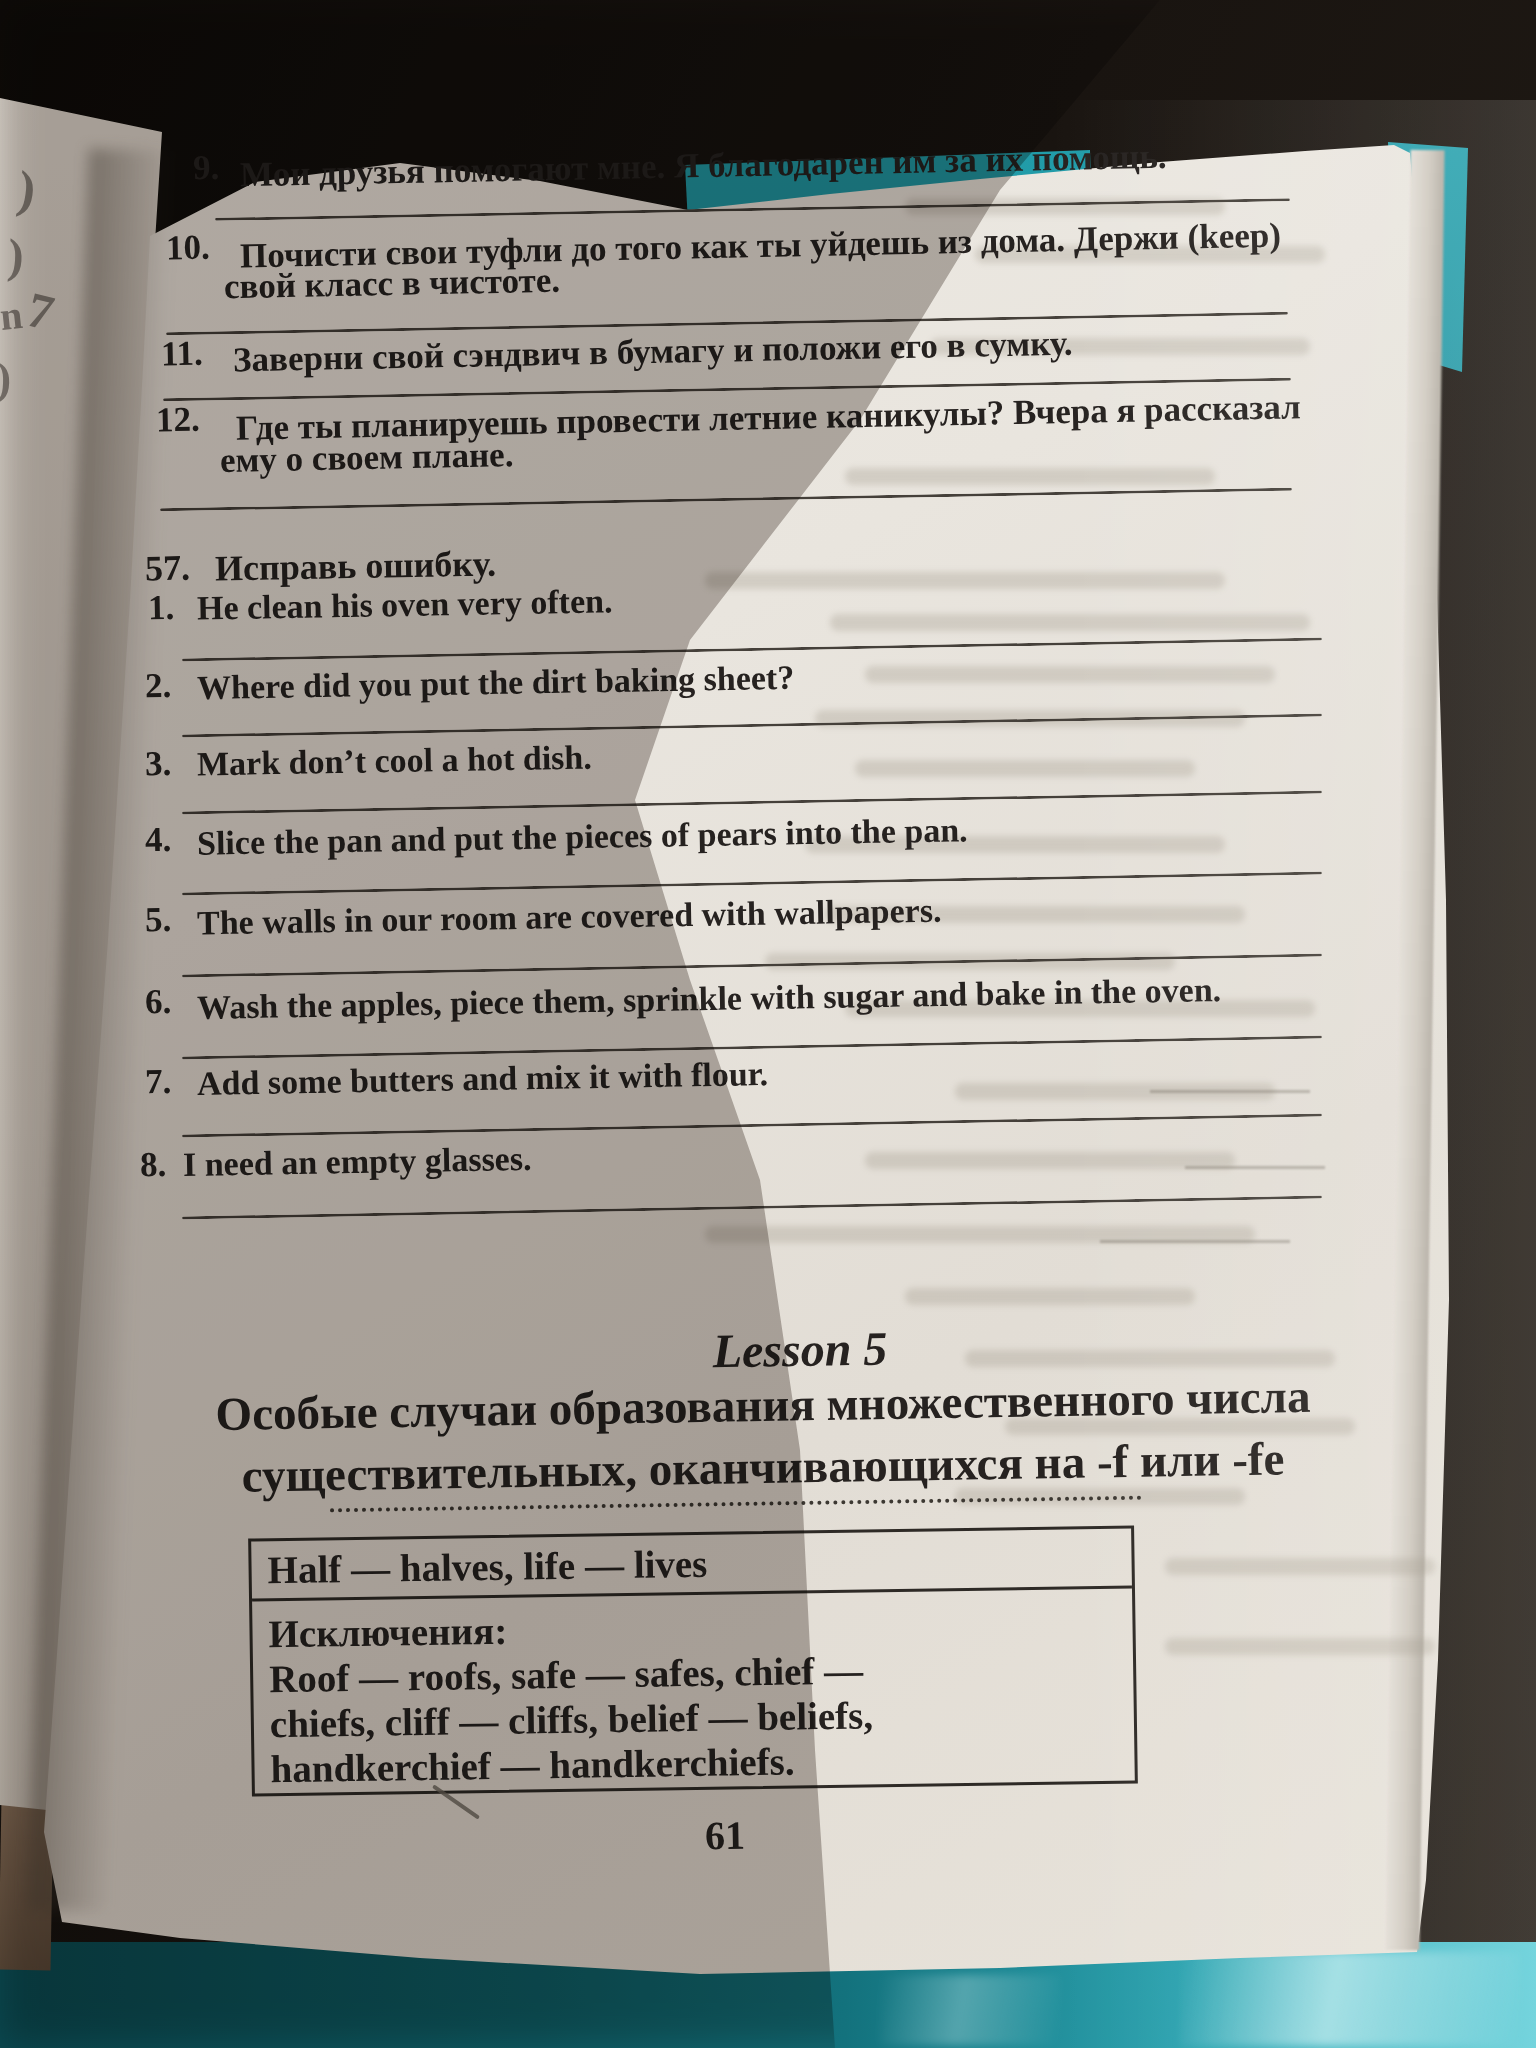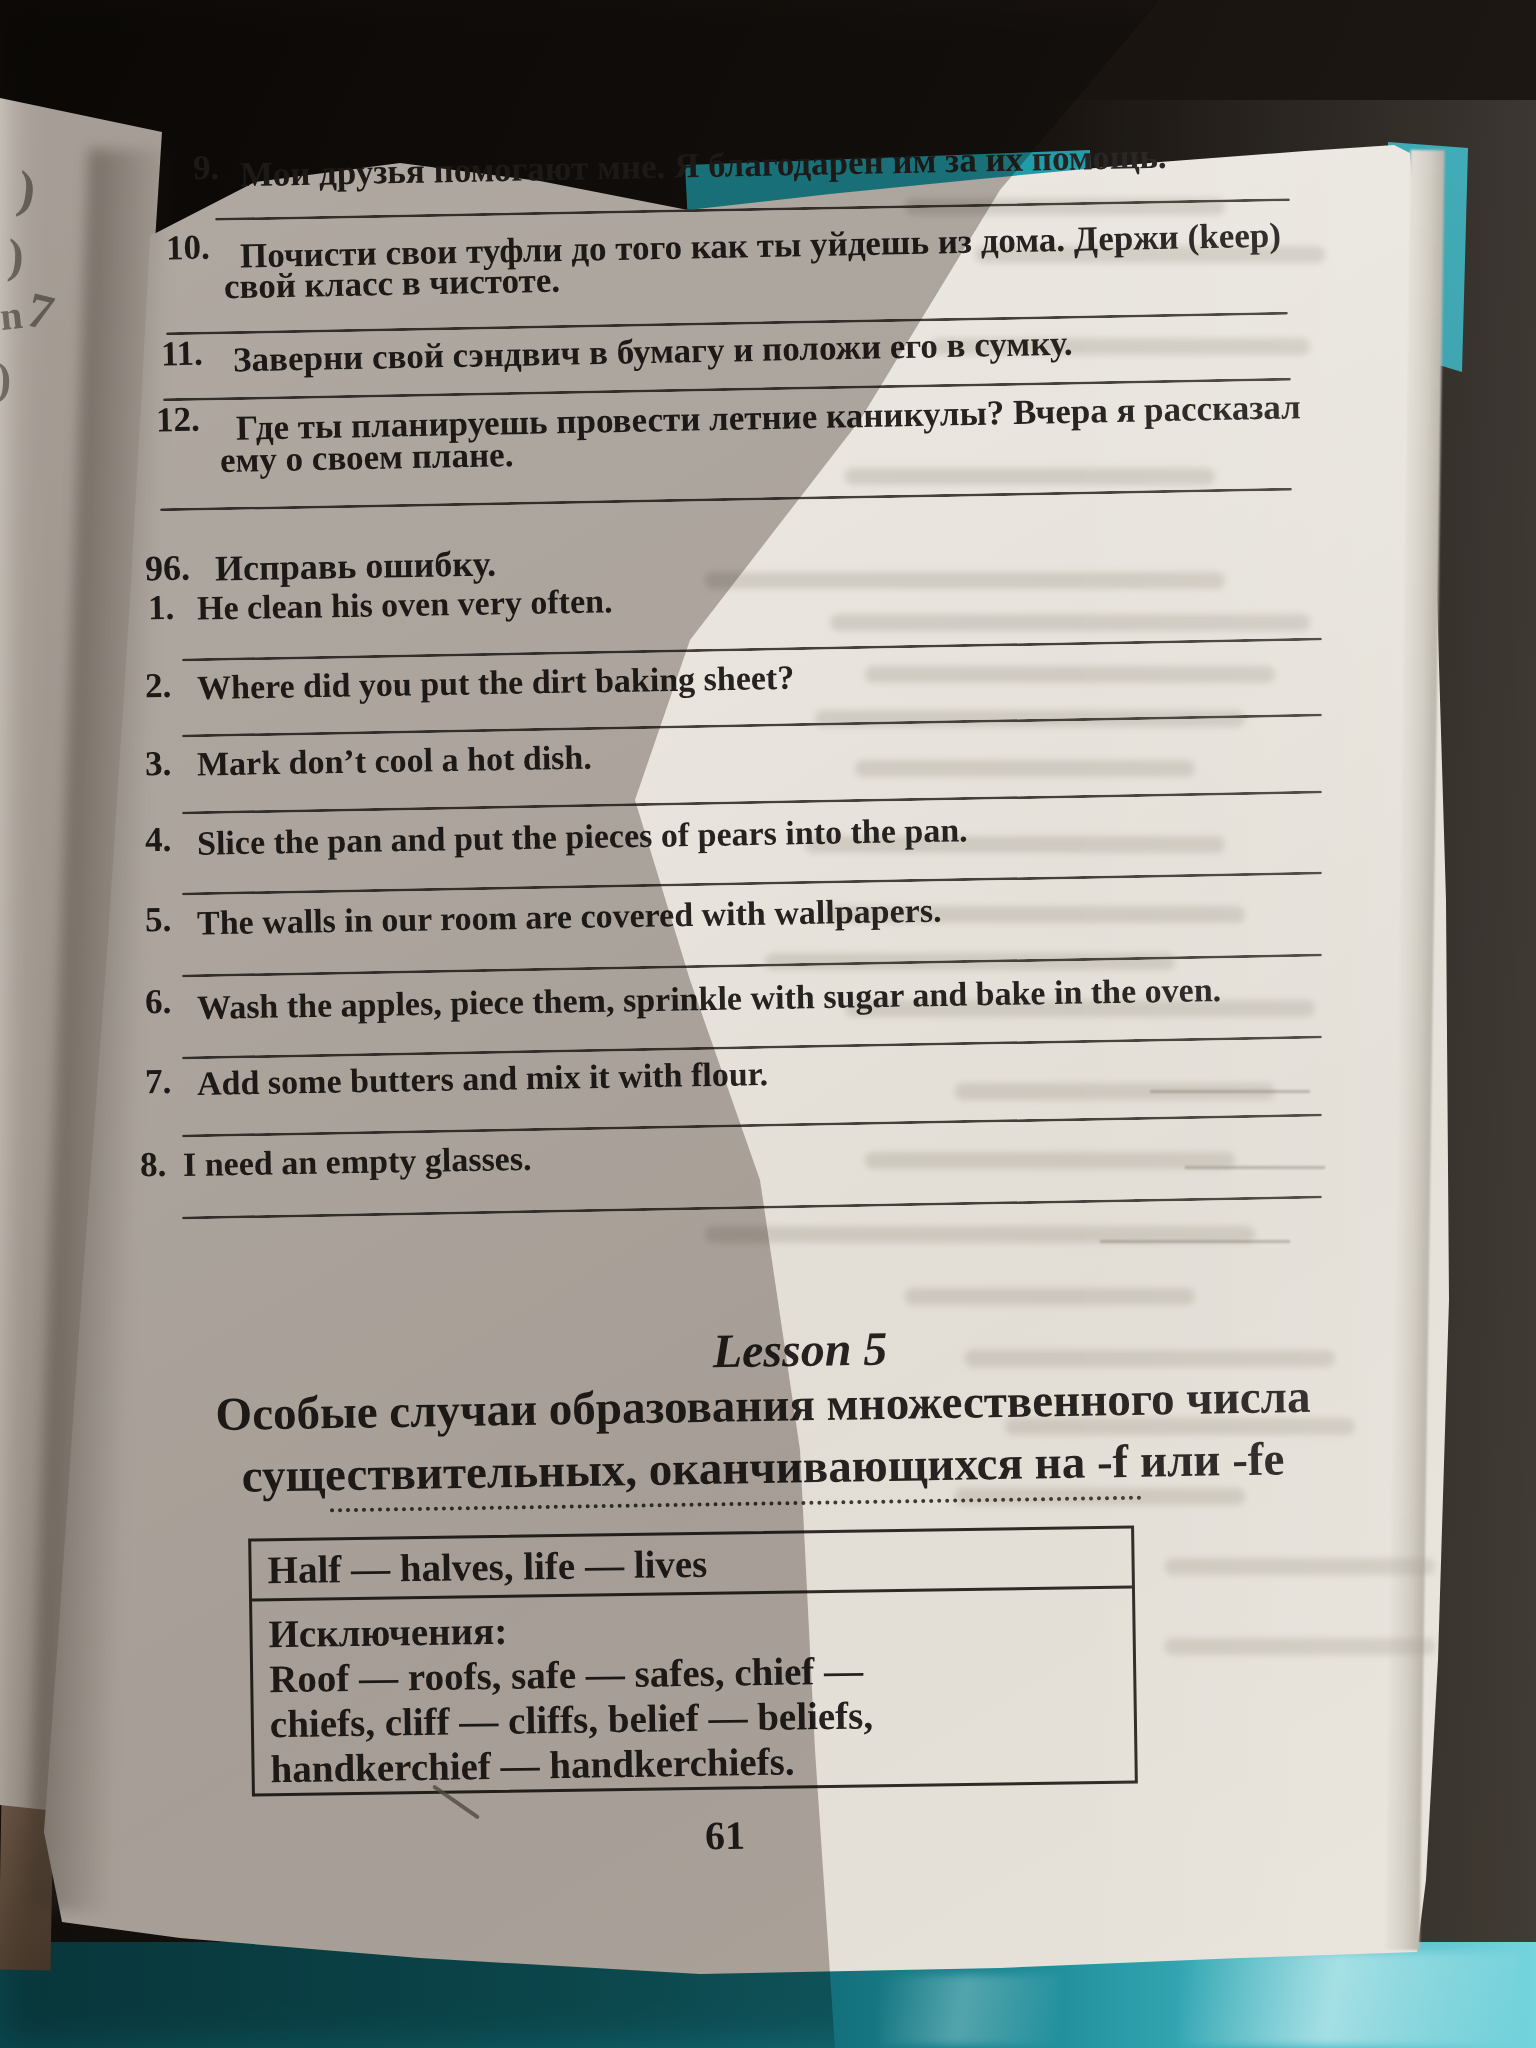--- a/index.html
+++ b/index.html
@@ -119,21 +119,21 @@
 
   <span class="abs t-num" style="left:161px;top:334px;">11.</span>
   <span class="abs t-text" style="left:233px;top:332px;">Заверни свой сэндвич в бумагу и положи его в сумку.</span>
   <div class="abs ans-line" style="left:163px;top:388px;width:1128px;"></div>
 
   <span class="abs t-num" style="left:156px;top:400px;">12.</span>
   <span class="abs t-text" style="left:236px;top:398px;">Где ты планируешь провести летние каникулы? Вчера я рассказал</span>
   <span class="abs t-text" style="left:220px;top:438px;">ему о своем плане.</span>
   <div class="abs ans-line" style="left:160px;top:498px;width:1132px;"></div>
 
-  <span class="abs hdr" style="left:145px;top:547px;">96.</span>
+  <span class="abs hdr" style="left:145px;top:547px;">57.</span>
   <span class="abs hdr" style="left:215px;top:545px;">Исправь ошибку.</span>
 
   <span class="abs e-num" style="left:148px;top:588px;">1.</span>
   <span class="abs e-text" style="left:197px;top:586px;">He clean his oven very often.</span>
   <div class="abs ans-line" style="left:182px;top:648px;width:1140px;"></div>
 
   <span class="abs e-num" style="left:145px;top:666px;">2.</span>
   <span class="abs e-text" style="left:197px;top:664px;">Where did you put the dirt baking sheet?</span>
   <div class="abs ans-line" style="left:182px;top:724px;width:1140px;"></div>
 

